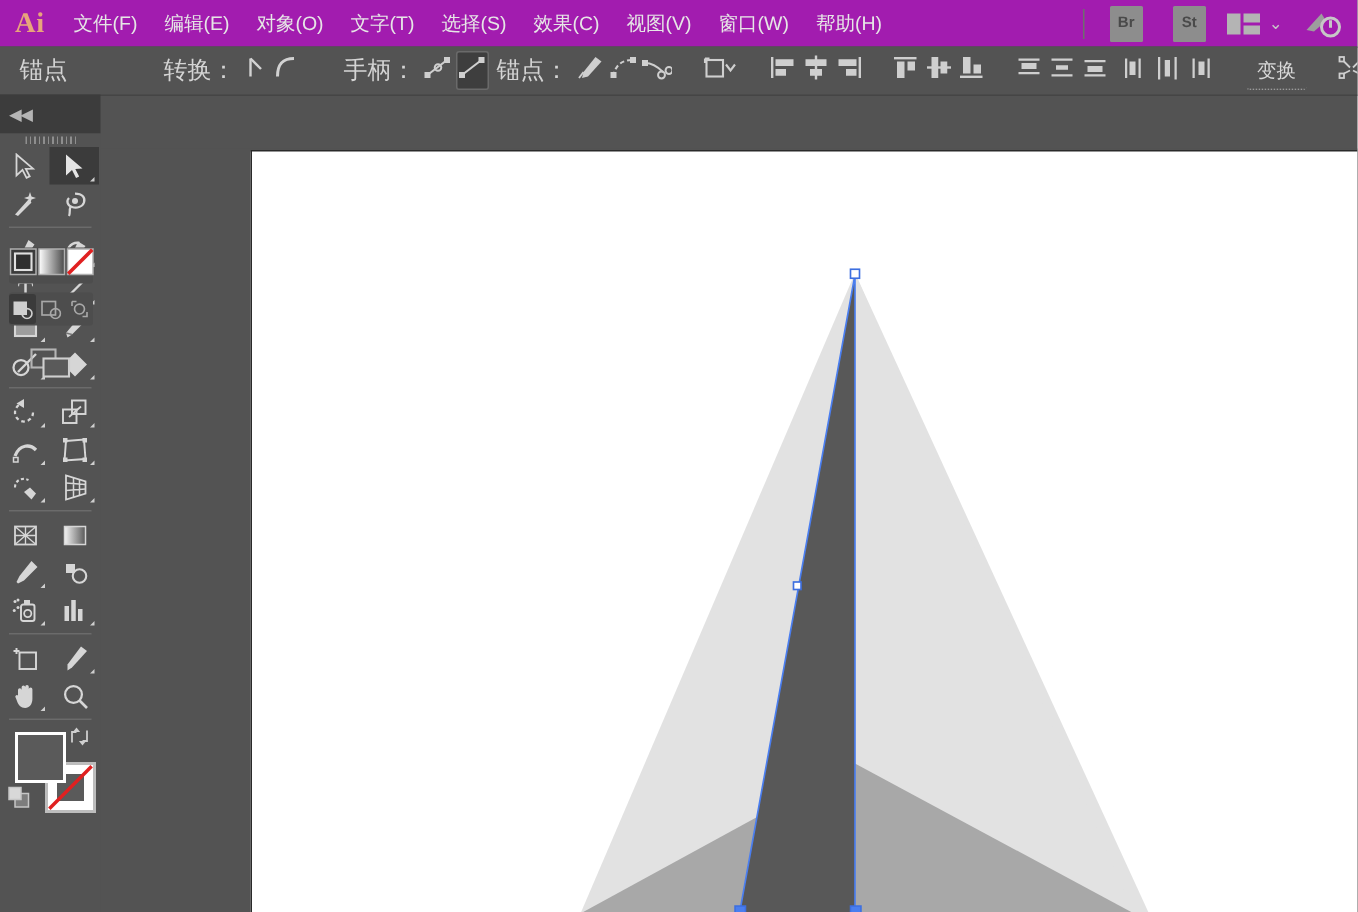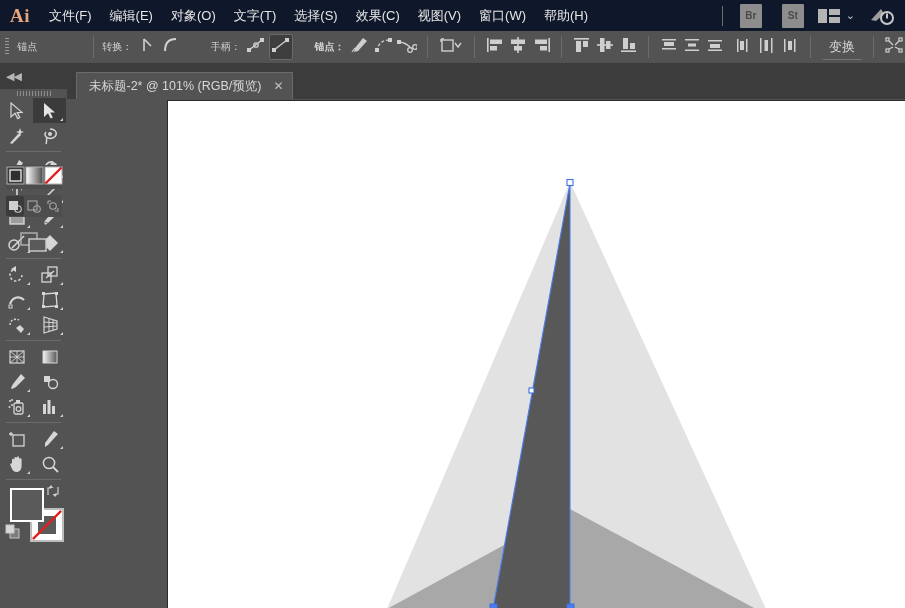--- a/index.html
+++ b/index.html
@@ -7,21 +7,21 @@
     width:905px;height:608px;overflow:hidden;
     background:#535353;
     font-family:"Liberation Sans","DejaVu Sans",sans-serif;
     -webkit-font-smoothing:antialiased;
   }
   .app{position:relative;width:905px;height:608px;}
 
   
   .menubar{
     position:absolute;left:0;top:0;width:905px;height:31px;
-    background:#0f172a;display:flex;align-items:center;
+    background:#a21caf;display:flex;align-items:center;
     border-bottom:1px solid #4a4a4a;
   }
   .ai-logo{
     width:40px;height:31px;display:flex;align-items:center;justify-content:center;
     color:#e8a47c;font-size:19px;font-weight:bold;letter-spacing:.5px;
     font-family:"Liberation Serif","DejaVu Serif",serif;
   }
   .menu-item{
     height:31px;padding:0 9px;display:flex;align-items:center;
     color:#e6e6e6;font-size:13px;white-space:nowrap;cursor:default;
@@ -42,21 +42,21 @@
   
   .controlbar{
     position:absolute;left:0;top:31px;width:905px;height:32px;
     background:#535353;display:flex;align-items:center;
     border-bottom:1px solid #454545;
   }
   .grip{
     width:5px;height:18px;margin:0 8px 0 5px;
     background:repeating-linear-gradient(to bottom,#9a9a9a 0 1px,transparent 1px 3px);
   }
-  .cb-label{color:#d4d4d4;font-size:10px;white-space:nowrap;margin-right:4px;}
+  .cb-label{color:#d4d4d4;font-size:16px;white-space:nowrap;margin-right:4px;}
   .cb-sep{width:1px;height:22px;background:#6b6b6b;margin:0 8px;}
   .icon-btn{
     width:25px;height:24px;display:flex;align-items:center;justify-content:center;
     margin:0 1px;border-radius:2px;
   }
   .icon-btn.active{background:#3e3e3e;border:1px solid #6a6a6a;}
   .cb-text-btn{
     color:#d9d9d9;font-size:13px;padding:3px 7px;margin:0 3px;border-radius:2px;white-space:nowrap;
   }
   .cb-text-btn.dotted{border-bottom:1px dotted #9a9a9a;}
@@ -238,21 +238,21 @@
     <div class="icon-btn active">
       <span>
         <svg width="20" height="18" viewBox="0 0 20 18">
           <path d="M3 14 L16 4" stroke="#cfcfcf" stroke-width="1.4"></path>
           <rect x="1" y="12" width="4" height="4" fill="#cfcfcf"></rect>
           <rect x="14" y="2" width="4" height="4" fill="#cfcfcf"></rect>
         </svg>
       </span>
     </div>
 
-    <div class="cb-label" style="margin-left:21px;font-weight:bold;">锚点：</div>
+    <div class="cb-label" style="margin-left:4px;">锚点：</div>
     <div class="icon-btn">
       <span>
         <svg width="20" height="18" viewBox="0 0 20 18">
           <path d="M13 2 L17 5 L8 15 L4 16 L5 12 Z" fill="#cfcfcf"></path>
           <path d="M2 16 L5 12" stroke="#cfcfcf" stroke-width="1.2"></path>
         </svg>
       </span>
     </div>
     <div class="icon-btn">
       <span>
@@ -420,26 +420,20 @@
           <path d="M5 5 L9 9 M15 5 L11 9 M5 13 L9 11 M15 13 L11 11" stroke="#cfcfcf" stroke-width="1.2"></path>
         </svg>
       </span>
     </div>
   </div>
 
   <div class="leftstrip">
     <span class="collapse-arrows">◀◀</span>
   </div>
 
-  <div class="tabbar">
-    <div class="doc-tab">
-      <span class="t-title">未标题-2* @ 101% (RGB/预览)</span>
-      <span class="t-close">✕</span>
-    </div>
-  </div>
 
   <div class="toolbox">
     <div class="tool-grip">
         <i></i>
       </div>
 
     <div class="tool-grid">
 
       <div class="tool">
         <span>

